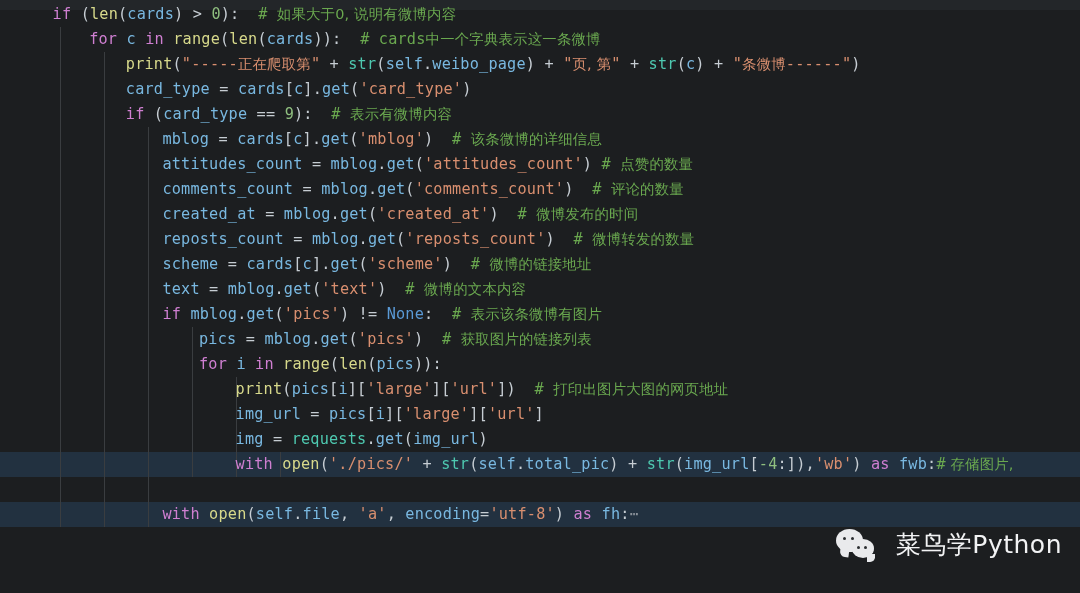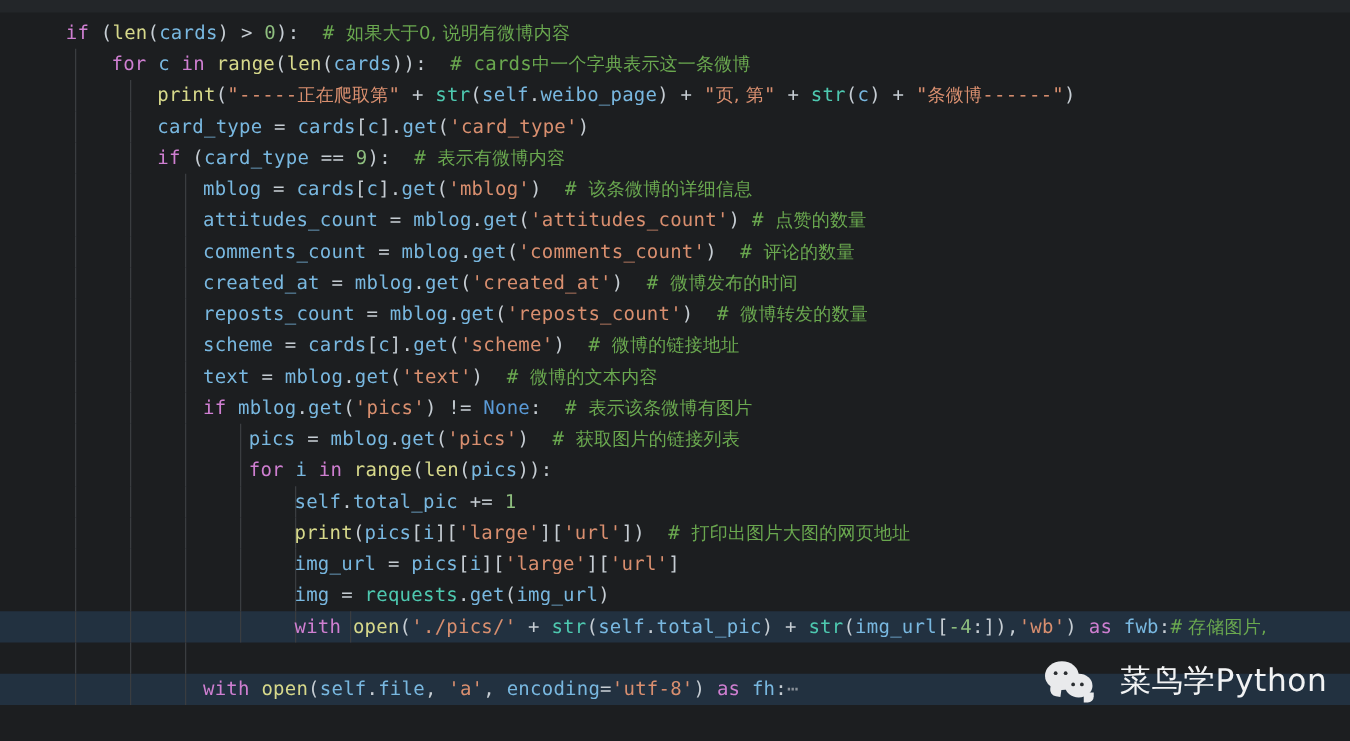--- a/index.html
+++ b/index.html
@@ -18,21 +18,21 @@
   }
 
   
   #top-sliver{
     position:absolute; top:0; left:0; width:100%; height:10px;
     background:#232629;
   }
 
   #code-surface{
     position:absolute; top:0; left:0; width:100%;
-    padding-top:14px;
+    padding-top:2px;
   }
 
   .line{
     position:relative;
     height:25px;
     line-height:25px;
     font-size:15.2px;
     letter-spacing:0.2px;
     white-space:pre;
     color:#c6cdd3;
@@ -122,21 +122,20 @@
       <div class="line"><span class="guides"><i style="left: 60px;"></i><i style="left: 104px;"></i><i style="left: 148px;"></i></span><span class="txt" style="padding-left: 162.4px;"><span class="var">mblog</span><span class="op"> = </span><span class="var">cards</span><span class="op">[</span><span class="var">c</span><span class="op">]</span><span class="op">.</span><span class="var">get</span><span class="op">(</span><span class="str">'mblog'</span><span class="op">)</span><span class="op">  </span><span class="cmt"># </span><span class="cmt cjk">该条微博的详细信息</span></span></div>
       <div class="line"><span class="guides"><i style="left: 60px;"></i><i style="left: 104px;"></i><i style="left: 148px;"></i></span><span class="txt" style="padding-left: 162.4px;"><span class="var">attitudes_count</span><span class="op"> = </span><span class="var">mblog</span><span class="op">.</span><span class="var">get</span><span class="op">(</span><span class="str">'attitudes_count'</span><span class="op">)</span><span class="op"> </span><span class="cmt"># </span><span class="cmt cjk">点赞的数量</span></span></div>
       <div class="line"><span class="guides"><i style="left: 60px;"></i><i style="left: 104px;"></i><i style="left: 148px;"></i></span><span class="txt" style="padding-left: 162.4px;"><span class="var">comments_count</span><span class="op"> = </span><span class="var">mblog</span><span class="op">.</span><span class="var">get</span><span class="op">(</span><span class="str">'comments_count'</span><span class="op">)</span><span class="op">  </span><span class="cmt"># </span><span class="cmt cjk">评论的数量</span></span></div>
       <div class="line"><span class="guides"><i style="left: 60px;"></i><i style="left: 104px;"></i><i style="left: 148px;"></i></span><span class="txt" style="padding-left: 162.4px;"><span class="var">created_at</span><span class="op"> = </span><span class="var">mblog</span><span class="op">.</span><span class="var">get</span><span class="op">(</span><span class="str">'created_at'</span><span class="op">)</span><span class="op">  </span><span class="cmt"># </span><span class="cmt cjk">微博发布的时间</span></span></div>
       <div class="line"><span class="guides"><i style="left: 60px;"></i><i style="left: 104px;"></i><i style="left: 148px;"></i></span><span class="txt" style="padding-left: 162.4px;"><span class="var">reposts_count</span><span class="op"> = </span><span class="var">mblog</span><span class="op">.</span><span class="var">get</span><span class="op">(</span><span class="str">'reposts_count'</span><span class="op">)</span><span class="op">  </span><span class="cmt"># </span><span class="cmt cjk">微博转发的数量</span></span></div>
       <div class="line"><span class="guides"><i style="left: 60px;"></i><i style="left: 104px;"></i><i style="left: 148px;"></i></span><span class="txt" style="padding-left: 162.4px;"><span class="var">scheme</span><span class="op"> = </span><span class="var">cards</span><span class="op">[</span><span class="var">c</span><span class="op">]</span><span class="op">.</span><span class="var">get</span><span class="op">(</span><span class="str">'scheme'</span><span class="op">)</span><span class="op">  </span><span class="cmt"># </span><span class="cmt cjk">微博的链接地址</span></span></div>
       <div class="line"><span class="guides"><i style="left: 60px;"></i><i style="left: 104px;"></i><i style="left: 148px;"></i></span><span class="txt" style="padding-left: 162.4px;"><span class="var">text</span><span class="op"> = </span><span class="var">mblog</span><span class="op">.</span><span class="var">get</span><span class="op">(</span><span class="str">'text'</span><span class="op">)</span><span class="op">  </span><span class="cmt"># </span><span class="cmt cjk">微博的文本内容</span></span></div>
       <div class="line"><span class="guides"><i style="left: 60px;"></i><i style="left: 104px;"></i><i style="left: 148px;"></i></span><span class="txt" style="padding-left: 162.4px;"><span class="kw">if</span><span class="op"> </span><span class="var">mblog</span><span class="op">.</span><span class="var">get</span><span class="op">(</span><span class="str">'pics'</span><span class="op">)</span><span class="op"> != </span><span class="none">None</span><span class="op">:</span><span class="op">  </span><span class="cmt"># </span><span class="cmt cjk">表示该条微博有图片</span></span></div>
       <div class="line"><span class="guides"><i style="left: 60px;"></i><i style="left: 104px;"></i><i style="left: 148px;"></i><i style="left: 192px;"></i></span><span class="txt" style="padding-left: 199px;"><span class="var">pics</span><span class="op"> = </span><span class="var">mblog</span><span class="op">.</span><span class="var">get</span><span class="op">(</span><span class="str">'pics'</span><span class="op">)</span><span class="op">  </span><span class="cmt"># </span><span class="cmt cjk">获取图片的链接列表</span></span></div>
       <div class="line"><span class="guides"><i style="left: 60px;"></i><i style="left: 104px;"></i><i style="left: 148px;"></i><i style="left: 192px;"></i></span><span class="txt" style="padding-left: 199px;"><span class="kw">for</span><span class="op"> </span><span class="var">i</span><span class="op"> </span><span class="kw">in</span><span class="op"> </span><span class="bi">range</span><span class="op">(</span><span class="bi">len</span><span class="op">(</span><span class="var">pics</span><span class="op">)):</span></span></div>
-      <div class="line"><span class="guides"><i style="left: 60px;"></i><i style="left: 104px;"></i><i style="left: 148px;"></i><i style="left: 192px;"></i><i style="left: 236px;"></i></span><span class="txt" style="padding-left: 235.6px;"><span class="var">self</span><span class="op">.</span><span class="var">total_pic</span><span class="op"> += </span><span class="num">1</span></span></div>
       <div class="line"><span class="guides"><i style="left: 60px;"></i><i style="left: 104px;"></i><i style="left: 148px;"></i><i style="left: 192px;"></i><i style="left: 236px;"></i></span><span class="txt" style="padding-left: 235.6px;"><span class="bi">print</span><span class="op">(</span><span class="var">pics</span><span class="op">[</span><span class="var">i</span><span class="op">][</span><span class="str">'large'</span><span class="op">][</span><span class="str">'url'</span><span class="op">])</span><span class="op">  </span><span class="cmt"># </span><span class="cmt cjk">打印出图片大图的网页地址</span></span></div>
       <div class="line"><span class="guides"><i style="left: 60px;"></i><i style="left: 104px;"></i><i style="left: 148px;"></i><i style="left: 192px;"></i><i style="left: 236px;"></i></span><span class="txt" style="padding-left: 235.6px;"><span class="var">img_url</span><span class="op"> = </span><span class="var">pics</span><span class="op">[</span><span class="var">i</span><span class="op">][</span><span class="str">'large'</span><span class="op">][</span><span class="str">'url'</span><span class="op">]</span></span></div>
       <div class="line"><span class="guides"><i style="left: 60px;"></i><i style="left: 104px;"></i><i style="left: 148px;"></i><i style="left: 192px;"></i><i style="left: 236px;"></i></span><span class="txt" style="padding-left: 235.6px;"><span class="var">img</span><span class="op"> = </span><span class="fn">requests</span><span class="op">.</span><span class="var">get</span><span class="op">(</span><span class="var">img_url</span><span class="op">)</span></span></div>
       <div class="line sel"><span class="guides"><i style="left: 60px;"></i><i style="left: 104px;"></i><i style="left: 148px;"></i><i style="left: 192px;"></i><i style="left: 236px;"></i><i style="left: 280px;"></i></span><span class="txt" style="padding-left: 235.6px;"><span class="kw">with</span><span class="op"> </span><span class="bi">open</span><span class="op">(</span><span class="str">'./pics/'</span><span class="op"> + </span><span class="fn">str</span><span class="op">(</span><span class="var">self</span><span class="op">.</span><span class="var">total_pic</span><span class="op">)</span><span class="op"> + </span><span class="fn">str</span><span class="op">(</span><span class="var">img_url</span><span class="op">[</span><span class="num">-4</span><span class="op">:]),</span><span class="str">'wb'</span><span class="op">)</span><span class="op"> </span><span class="kw">as</span><span class="op"> </span><span class="var">fwb</span><span class="op">:</span><span class="cmt">#</span><span class="cmt cjk"> 存储图片,</span></span></div>
       <div class="line"><span class="guides"><i style="left: 60px;"></i><i style="left: 104px;"></i><i style="left: 148px;"></i></span><span class="txt" style="padding-left: 16px;"></span></div>
       <div class="line sel"><span class="guides"><i style="left: 60px;"></i><i style="left: 104px;"></i><i style="left: 148px;"></i></span><span class="txt" style="padding-left: 162.4px;"><span class="kw">with</span><span class="op"> </span><span class="bi">open</span><span class="op">(</span><span class="var">self</span><span class="op">.</span><span class="var">file</span><span class="op">, </span><span class="str">'a'</span><span class="op">, </span><span class="var">encoding</span><span class="op">=</span><span class="str">'utf-8'</span><span class="op">)</span><span class="op"> </span><span class="kw">as</span><span class="op"> </span><span class="var">fh</span><span class="op">:</span><span class="fold">⋯</span></span></div>
     </div>
 
   <div id="watermark">
     <span class="wechat-mark">

